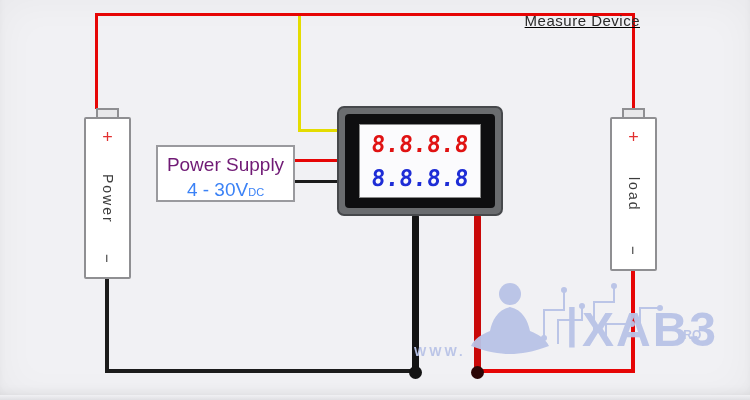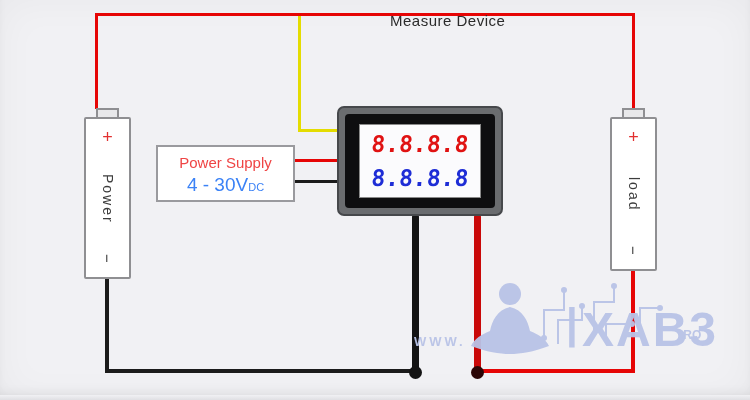--- a/index.html
+++ b/index.html
@@ -48,34 +48,34 @@
   .display{left:359px;top:124px;width:122px;height:74px;background:#fbfbfd;border:1px solid #8a8a8a;
            box-sizing:border-box;display:flex;flex-direction:column;justify-content:center;}
   .digits{font-family:"DejaVu Sans Mono",monospace;font-weight:bold;font-size:23px;line-height:34px;
           text-align:center;transform:skewX(-5deg);}
   .digits.volt{color:#e01212;}
   .digits.amp{color:#1e2dd6;}
 
   
   .ps-box{left:156px;top:145px;width:139px;height:57px;background:#fff;border:2px solid #9a9a9e;
           box-sizing:border-box;text-align:center;}
-  .ps-title{font-size:15px;color:#ef4444;margin-top:7px;}
+  .ps-title{font-size:19px;color:#701a75;margin-top:7px;}
   .ps-range{font-size:19px;color:#3b82f6;margin-top:3px;}
   .ps-range .sub{font-size:11px;}
 
   
-  .md{left:390px;top:12px;width:250px;text-align:left;}
+  .md{left:390px;top:12px;width:250px;text-align:right;text-decoration:underline;}
   .md-title{font-size:15px;color:#2b2b2b;letter-spacing:.5px;}
   .md-range{margin-top:11px;font-size:21px;color:#e81212;white-space:nowrap;}
   .md-range .sub{font-size:12px;}
   .md-range .amp-sep{font-size:13px;color:#3a3a3a;margin:0 7px;vertical-align:2px;}
 
   
   .watermark{left:408px;top:276px;width:300px;height:104px;color:#b9c3e7;opacity:.95;}
-  .wm-www{position:absolute;left:6px;top:58px;font-size:13px;font-weight:bold;letter-spacing:3px;}
+  .wm-www{position:absolute;left:6px;top:68px;font-size:13px;font-weight:bold;letter-spacing:3px;}
   .wm-figure{position:absolute;left:52px;top:4px;}
   .wm-circuit{position:absolute;left:128px;top:0;}
   .wm-pipe{position:absolute;left:158px;top:24px;font-size:42px;font-weight:bold;}
   .wm-brand{position:absolute;left:174px;top:26px;font-size:48px;font-weight:bold;letter-spacing:2px;}
   .wm-tld{position:absolute;left:272px;top:52px;font-size:12px;font-weight:bold;}
 </style>
 </head>
 <body>
 
 <div class="canvas">

